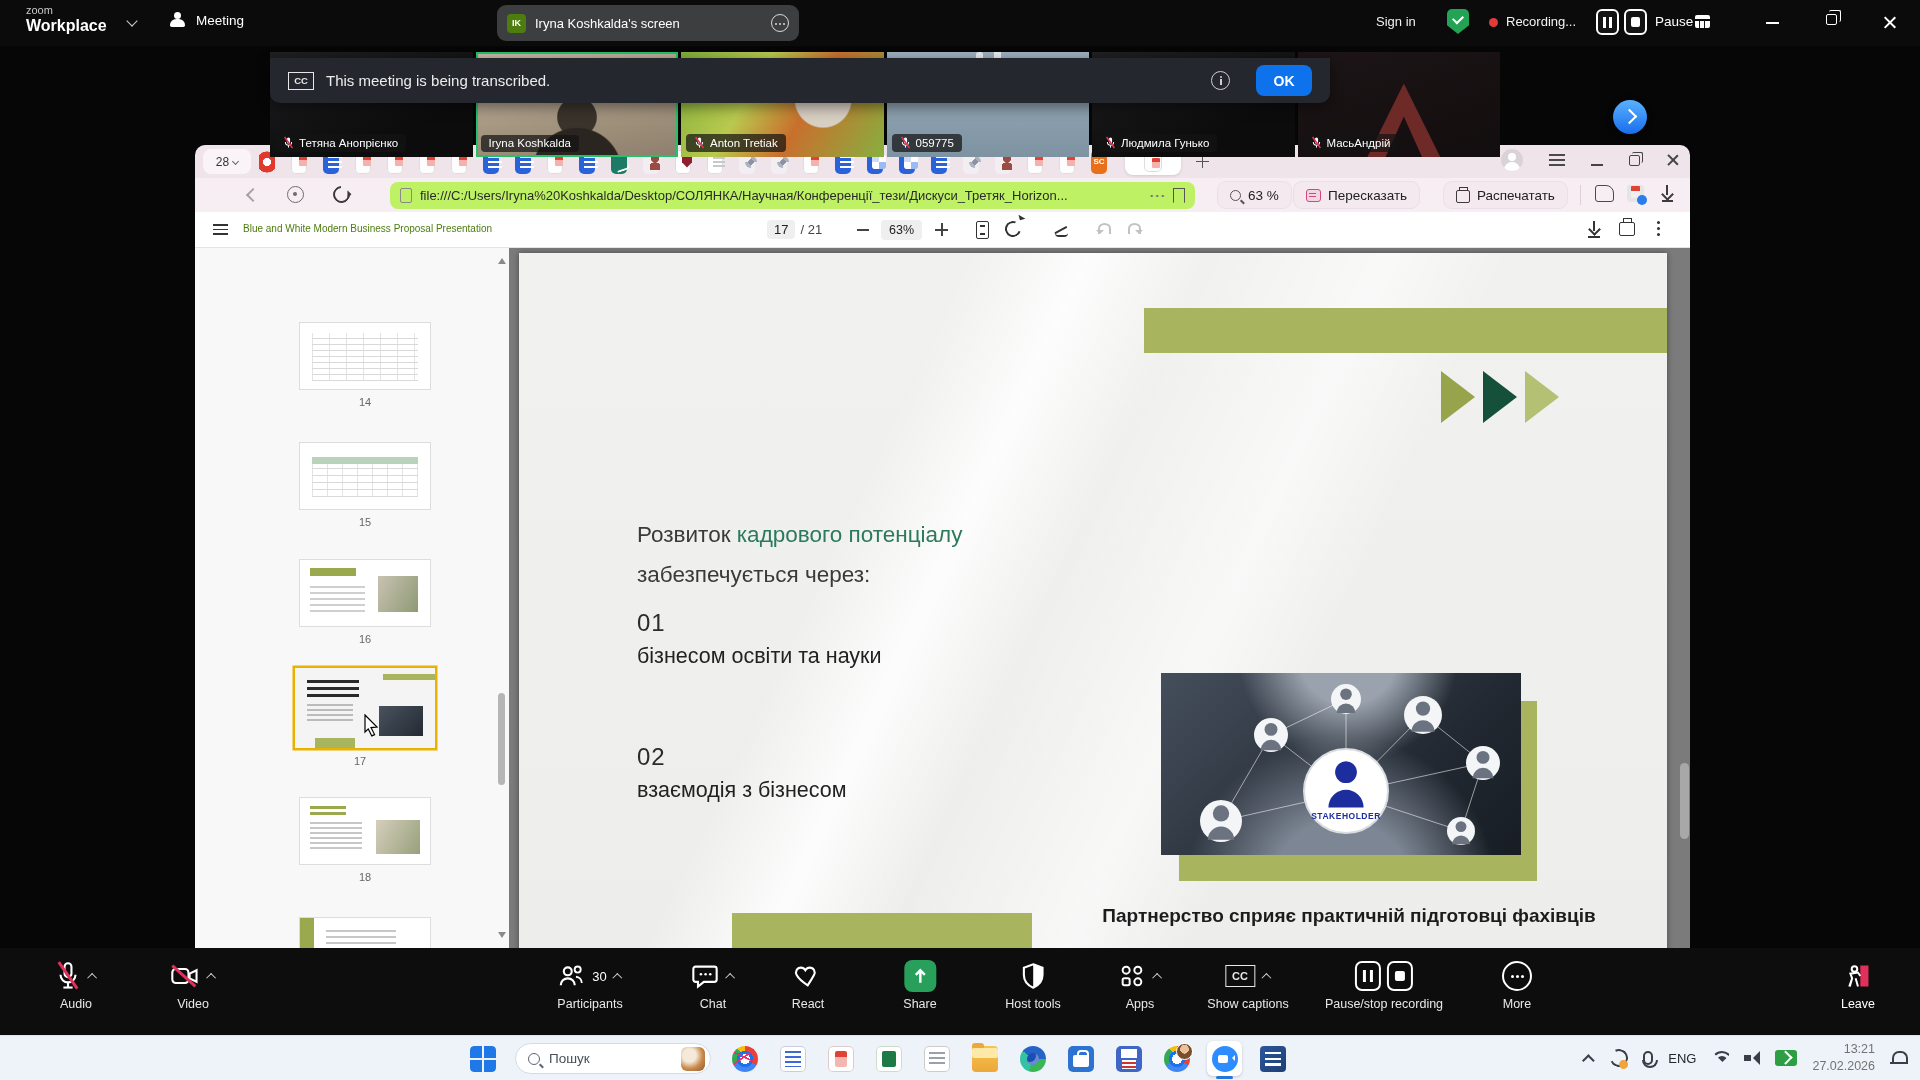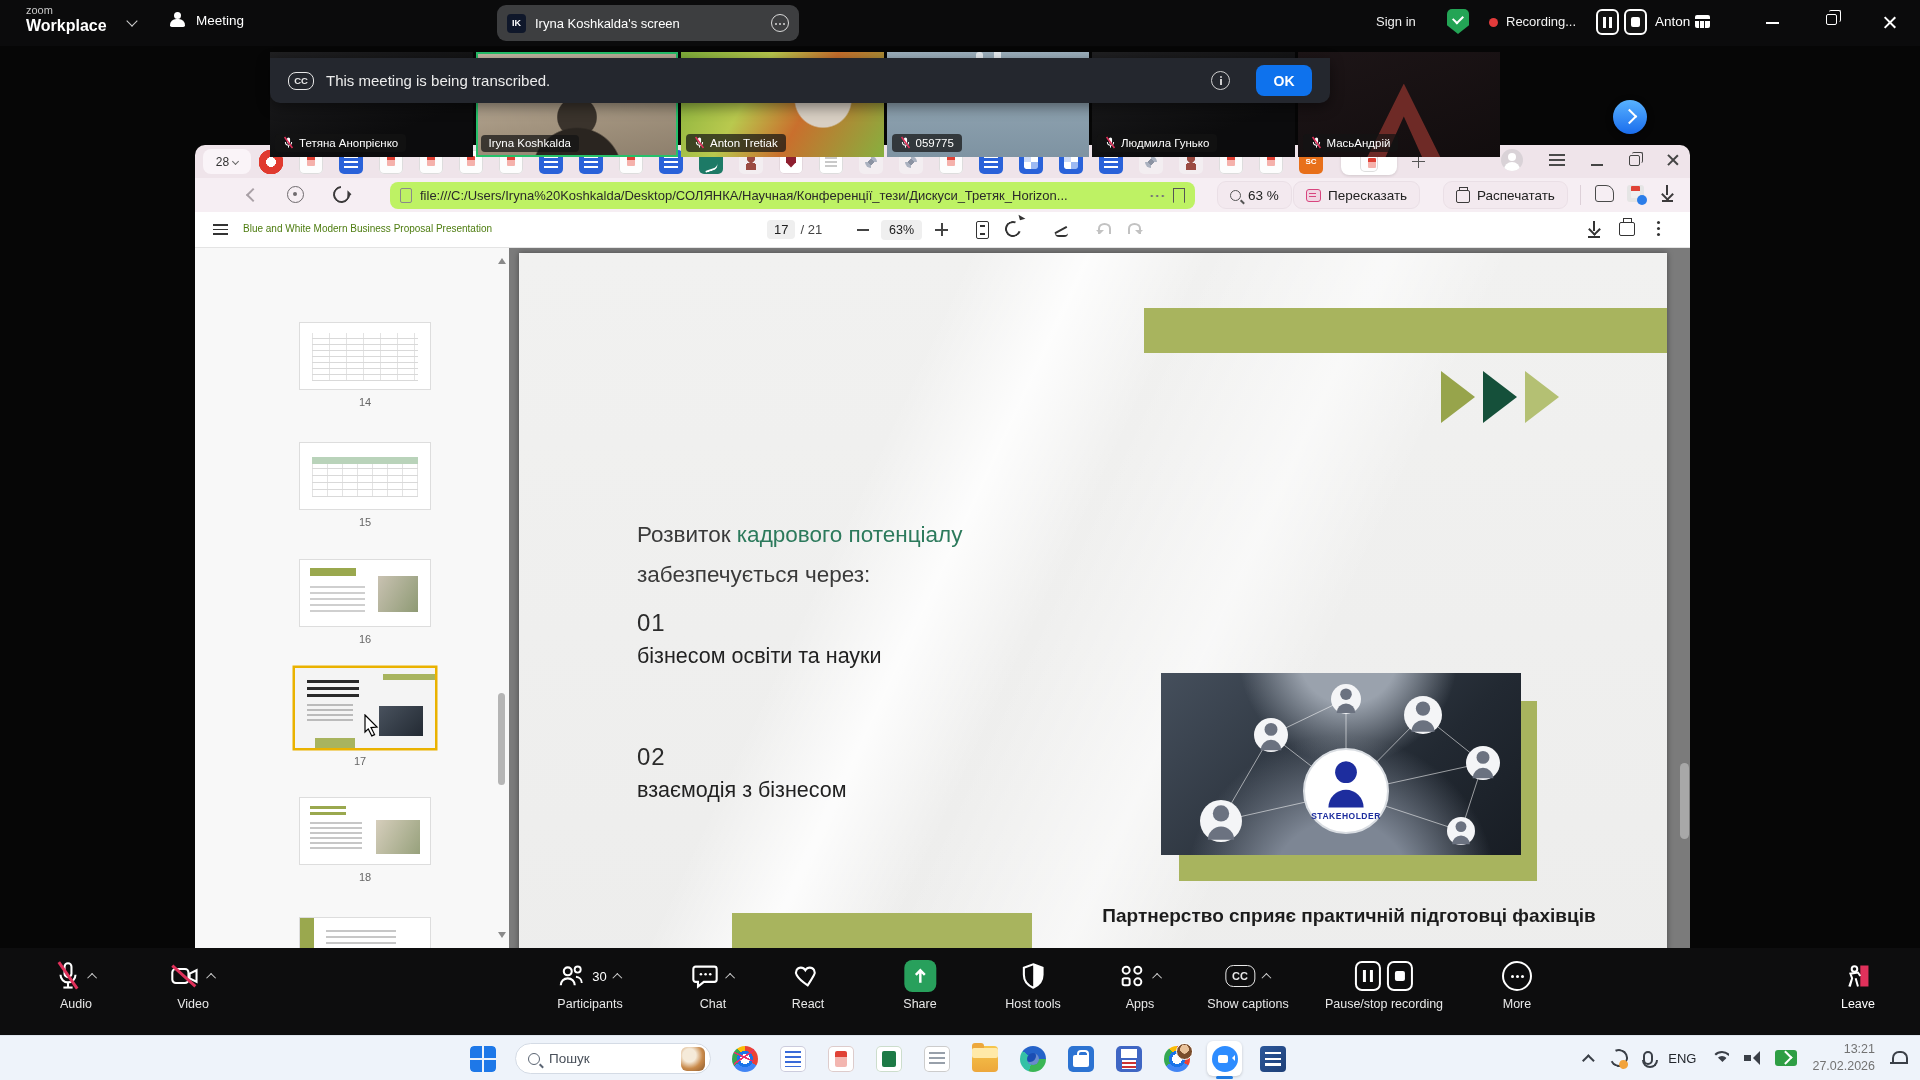--- a/index.html
+++ b/index.html
@@ -18,21 +18,21 @@
   #logo-chev { position:absolute; left:128px; top:17px; }
   .meeting-tab { position:absolute; left:170px; top:12px; display:flex; gap:8px; align-items:center;
     font-size:13.5px; color:#fff; }
   .ppl-ico { width:18px; height:16px; position:relative; }
   .ppl-ico::before { content:""; position:absolute; left:4px; top:0; width:7px; height:7px;
     border-radius:50%; background:#fff; }
   .ppl-ico::after { content:""; position:absolute; left:0; top:7px; width:15px; height:8px;
     border-radius:7px 7px 2px 2px; background:#fff; }
   .share-pill { position:absolute; left:497px; top:5px; width:302px; height:36px; background:#3d3e40;
     border-radius:9px; display:flex; align-items:center; padding:0 10px; gap:9px; }
-  .ik-avatar { width:19px; height:19px; border-radius:4px; background:#0f172a; color:#fff;
+  .ik-avatar { width:19px; height:19px; border-radius:4px; background:#4d7c0f; color:#fff;
     font-size:9px; font-weight:700; display:flex; align-items:center; justify-content:center; }
   .share-pill .txt { font-size:13px; color:#fff; flex:1; }
   .dots-circle { width:18px; height:18px; border:1.4px solid #d9d9d9; border-radius:50%; position:relative; }
   .dots-circle::before { content:""; position:absolute; left:3px; top:7.5px; width:2.2px; height:2.2px;
     border-radius:50%; background:#d9d9d9; box-shadow:4px 0 0 #d9d9d9, 8px 0 0 #d9d9d9; }
   .signin { position:absolute; left:1376px; top:14px; font-size:13px; color:#f0f0f0; }
   .shield { position:absolute; left:1447px; top:9px; width:22px; height:25px; background:#23a455;
     border-radius:5px 5px 8px 8px; clip-path:polygon(0 0,100% 0,100% 65%,50% 100%,0 65%); }
   .shield::after { content:""; position:absolute; left:6px; top:6px; width:8px; height:5px;
     border-left:2px solid #fff; border-bottom:2px solid #fff; transform:rotate(-45deg); }
@@ -80,21 +80,21 @@
   .name-chip { position:absolute; left:5px; bottom:5px; background:rgba(20,20,20,.72); color:#fff;
     border-radius:4px; padding:2px 8px 3px; font-size:11.5px; display:flex; align-items:center; gap:5px;
     max-width:94%; white-space:nowrap; }
   .name-chip .mic { display:none; width:11px; height:13px; }
   .name-chip.muted .mic { display:inline-block; }
 
   
   #banner { position:absolute; left:270px; top:58px; width:1060px; height:45px; background:#24272e;
     border-radius:0 0 10px 10px; display:flex; align-items:center; padding:0 18px; gap:12px; z-index:25;
     box-shadow:0 4px 14px rgba(0,0,0,.45); }
-  .cc-box { min-width:26px; height:18px; border:1.7px solid #e8e8e8; border-radius:8px; color:#e8e8e8;
+  .cc-box { min-width:26px; height:18px; border:1.7px solid #e8e8e8; border-radius:0; color:#e8e8e8;
     font-size:9.5px; font-weight:700; display:flex; align-items:center; justify-content:center; }
   #banner .msg { font-size:15px; color:#ececec; flex:1; }
   .info-ico { width:19px; height:19px; border:1.5px solid #cfcfcf; border-radius:50%; position:relative; }
   .info-ico::before { content:""; position:absolute; left:7.5px; top:3.5px; width:2px; height:2px;
     background:#cfcfcf; border-radius:50%; }
   .info-ico::after { content:""; position:absolute; left:7.5px; top:7px; width:2px; height:6px;
     background:#cfcfcf; }
   .ok-btn { width:56px; height:31px; background:#0e72ed; color:#fff; border:none; border-radius:8px;
     font-size:14px; font-weight:600; margin-left:14px; }
 
@@ -106,21 +106,21 @@
 
   
   #browser { position:absolute; left:195px; top:145px; width:1495px; height:803px; background:#efe4ea;
     border-radius:10px 10px 0 0; z-index:10; overflow:hidden; }
   .tabbar { position:absolute; left:0; top:0; width:100%; height:33px; display:flex;
     align-items:center; padding:0 8px; }
   .tab-counter { width:48px; height:25px; background:#faf4f8; border-radius:8px; display:flex;
     align-items:center; justify-content:center; gap:4px; font-size:12px; color:#333; }
   .tab-counter .chev { width:5px; height:5px; border-color:#666; }
   .favs { display:flex; margin-left:8px; }
-  .fav { width:24px; height:24px; margin-right:16px; border-radius:5px; position:relative;
+  .fav { width:16px; height:24px; margin-right:16px; border-radius:5px; position:relative;
     display:flex; align-items:center; justify-content:center; font-size:8px; font-weight:700; }
   .t-red { background:radial-gradient(circle, #fff 28%, #e03a2f 30% 72%, transparent 74%); }
   .t-pdf { background:#fdfdfd; box-shadow:inset 0 0 0 1px #ddd; }
   .t-pdf::after { content:""; position:absolute; left:8px; top:6px; width:8px; height:10px;
     background:linear-gradient(180deg,#e04236 0 4px, #f5b1ab 4px); border-radius:1px; }
   .t-word { background:#2a62d9; }
   .t-word::after { content:""; position:absolute; left:5px; top:6px; width:14px; height:12px;
     background:repeating-linear-gradient(#fff 0 2px, transparent 2px 5px); }
   .t-excel { background:#1d7a66; }
   .t-excel::after { content:""; position:absolute; left:5px; top:12px; width:14px; height:7px;
@@ -473,21 +473,21 @@
       <span class="ik-avatar">IK</span>
       <span class="txt">Iryna Koshkalda's screen</span>
       <span class="dots-circle"></span>
     </div>
     <span class="signin">Sign in</span>
     <span class="shield"></span>
     <span class="rec-dot"></span>
     <span class="rec-label">Recording...</span>
     <span class="tb-btn tb-pause" style="left:1596px"></span>
     <span class="tb-btn tb-stop" style="left:1624px"></span>
-    <span class="view-label">Anton</span>
+    <span class="view-label">Pause</span>
     <span class="grid-ico"></span>
     <span class="win-min"></span>
     <span class="win-restore"></span>
     <span class="win-close"></span>
   </div>
 
   <div id="strip">
     <div class="tile kind-dark">
         <div class="name-chip muted">
           <svg class="mic" viewBox="0 0 14 16">

